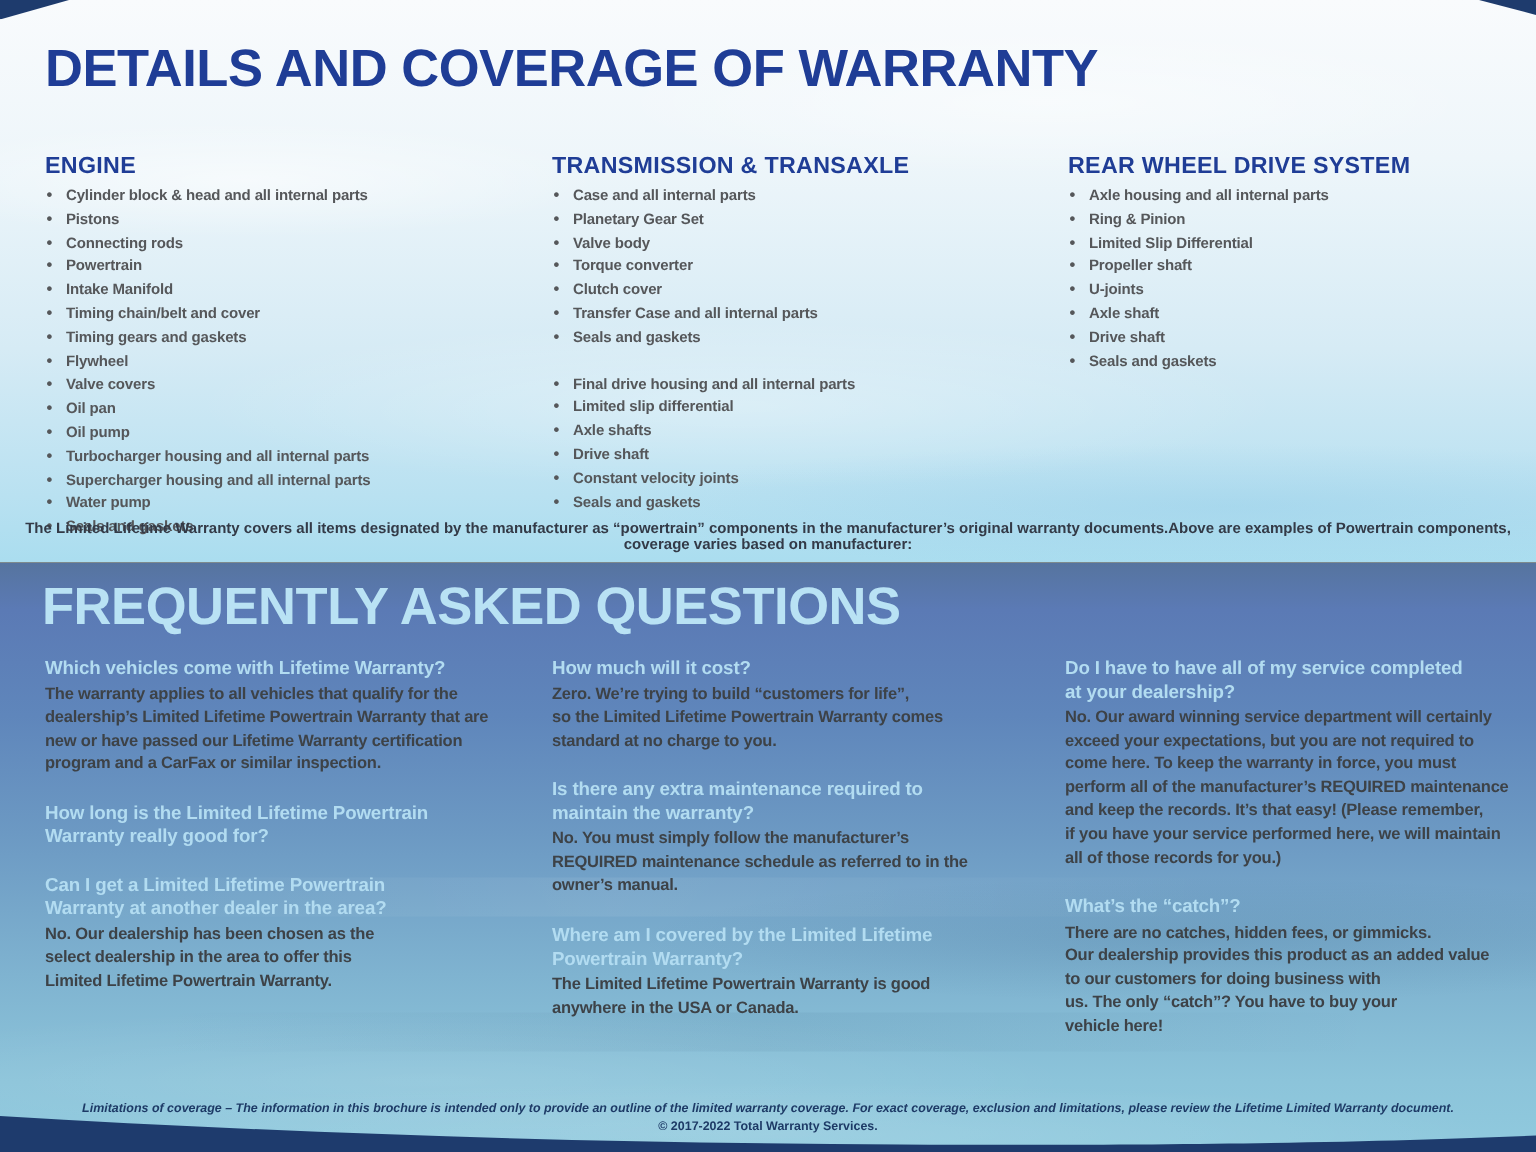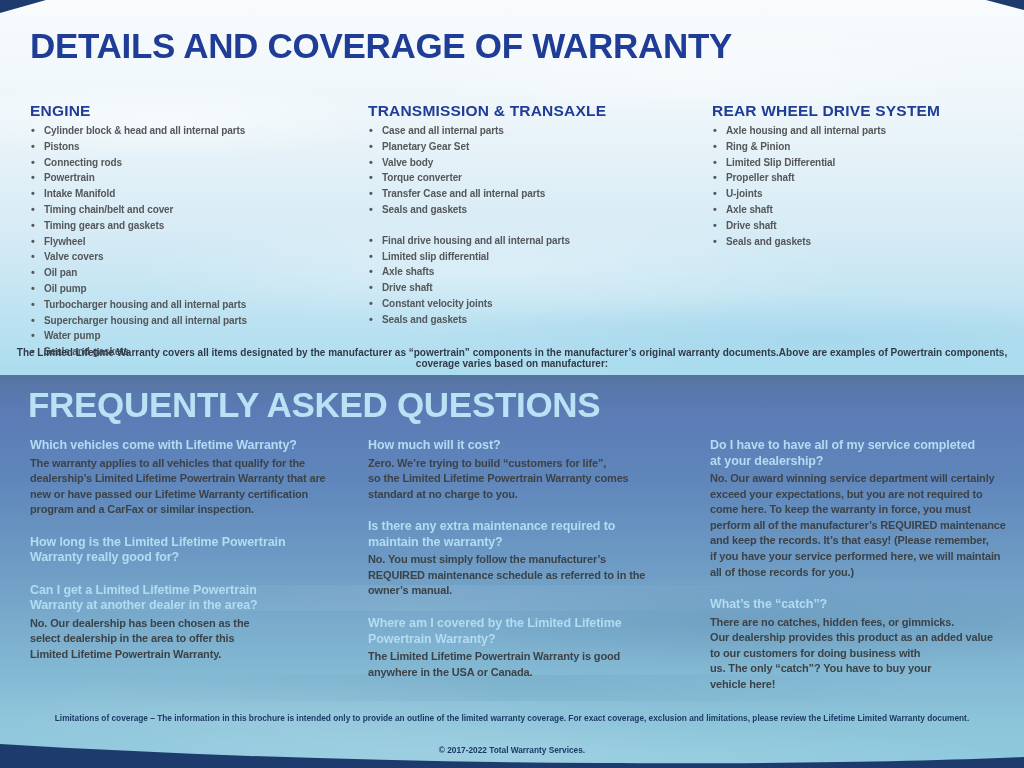--- a/index.html
+++ b/index.html
@@ -95,21 +95,22 @@
   .faq-a{
     margin-top:2px;
     font-size:11px;font-weight:bold;line-height:15.6px;letter-spacing:-0.15px;
     color:var(--faq-answer-dark);white-space:pre-line;
   }
 
   
   .footer{position:absolute;left:0;right:0;bottom:13px;text-align:center;}
   .footer-limitations{
     font-size:8.3px;font-weight:bold;color:var(--footer-navy);letter-spacing:0;
-    margin-bottom:22px;
+    margin-bottom:2px;
+    font-style:italic;
   }
   .footer-copyright{font-size:8.3px;font-weight:bold;color:var(--footer-navy);}
   .bottom-wave{position:absolute;left:0;bottom:0;width:1024px;height:26px;display:block;}
   .bottom-wave path{fill:var(--wave-navy);}
 </style>
 </head>
 <body>
 
 <div class="page">
 
@@ -143,20 +144,21 @@
           </div>
         </div>
         <div class="cov-col col-1">
           <div class="cov-sec">
             <div class="cov-heading">TRANSMISSION &amp; TRANSAXLE</div>
             <ul class="cov-list">
               <li class="cov-item">Case and all internal parts</li>
               <li class="cov-item">Planetary Gear Set</li>
               <li class="cov-item">Valve body</li>
               <li class="cov-item">Torque converter</li>
+              <li class="cov-item">Clutch cover</li>
               <li class="cov-item">Transfer Case and all internal parts</li>
               <li class="cov-item">Seals and gaskets</li>
             </ul>
           </div>
           <div class="cov-sec">
             <ul class="cov-list">
               <li class="cov-item">Final drive housing and all internal parts</li>
               <li class="cov-item">Limited slip differential</li>
               <li class="cov-item">Axle shafts</li>
               <li class="cov-item">Drive shaft</li>

